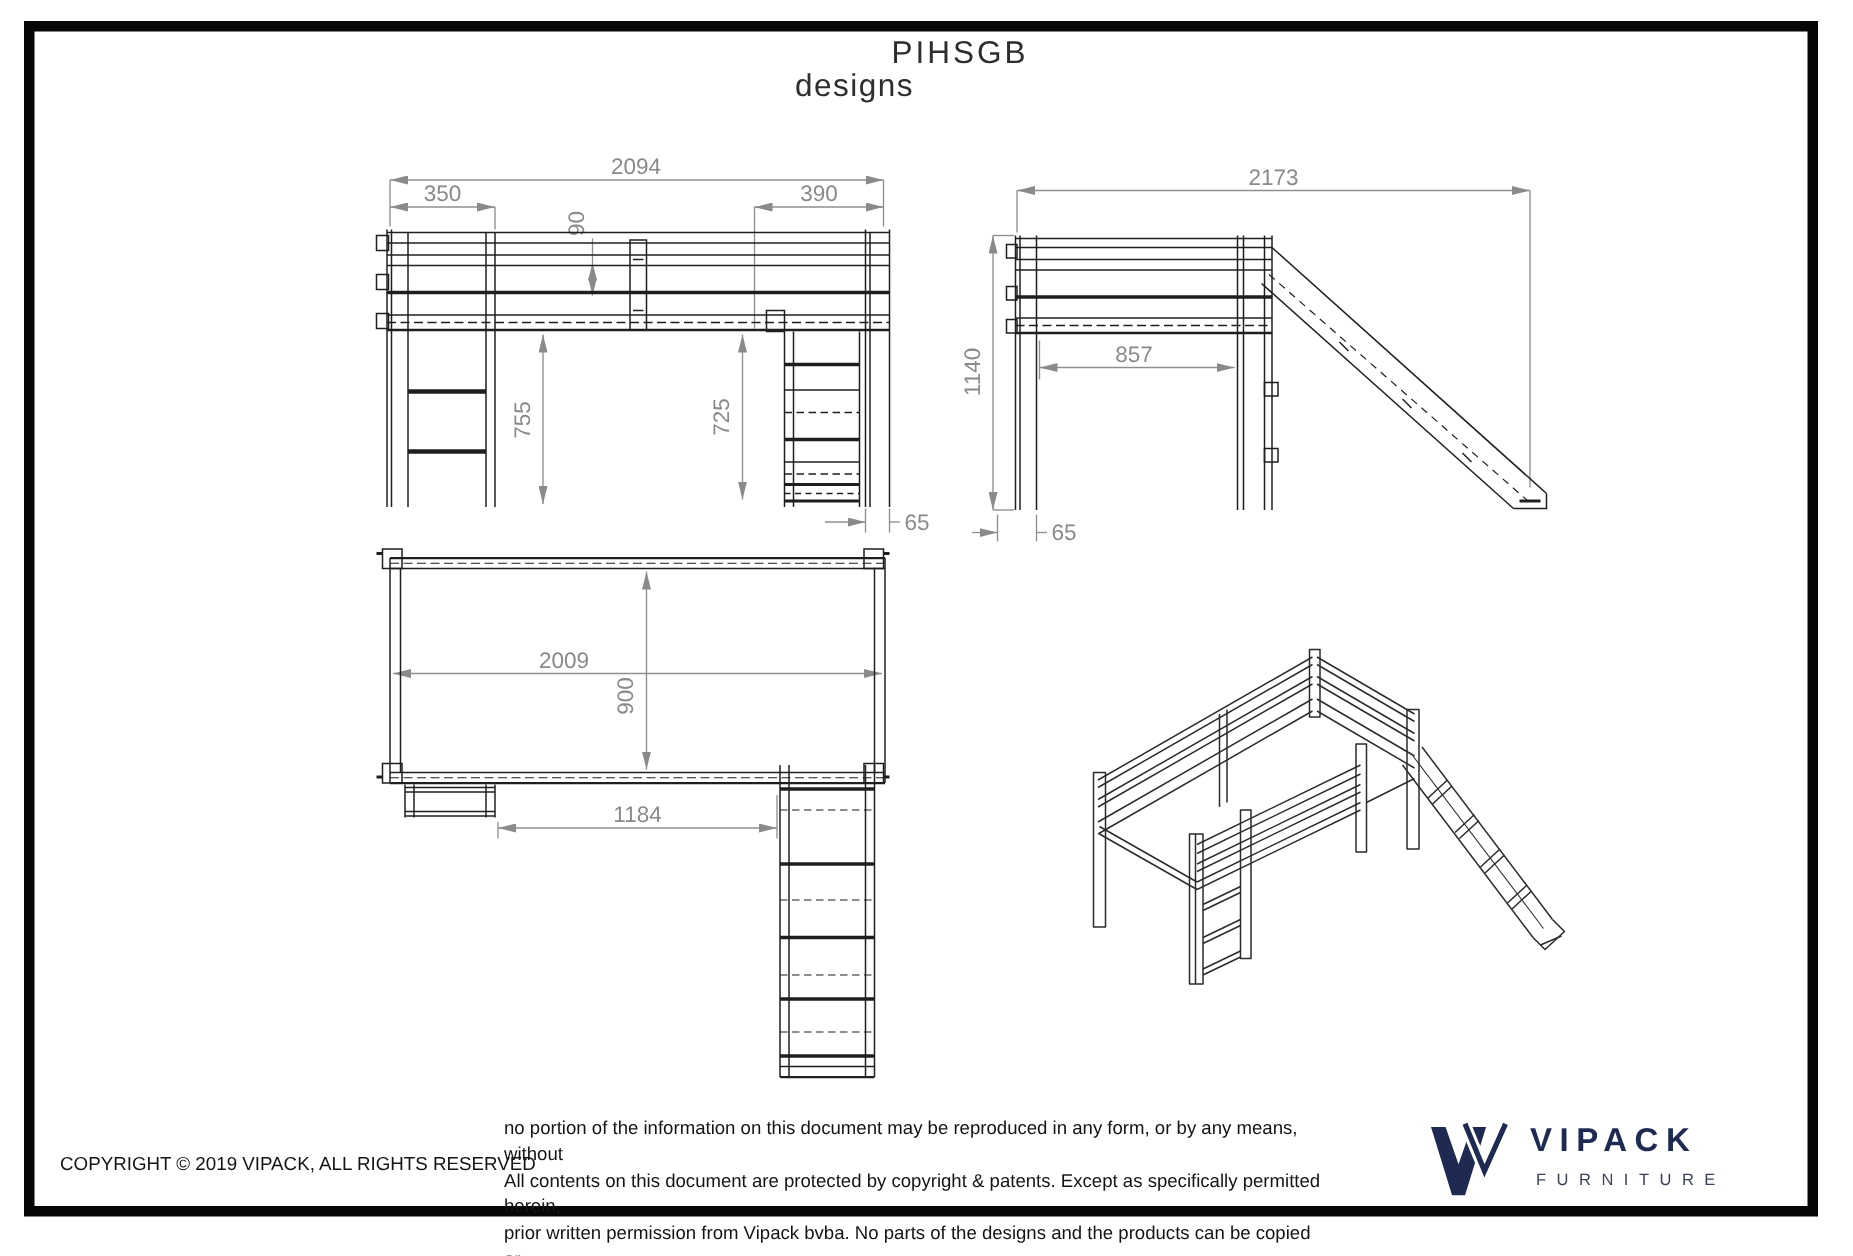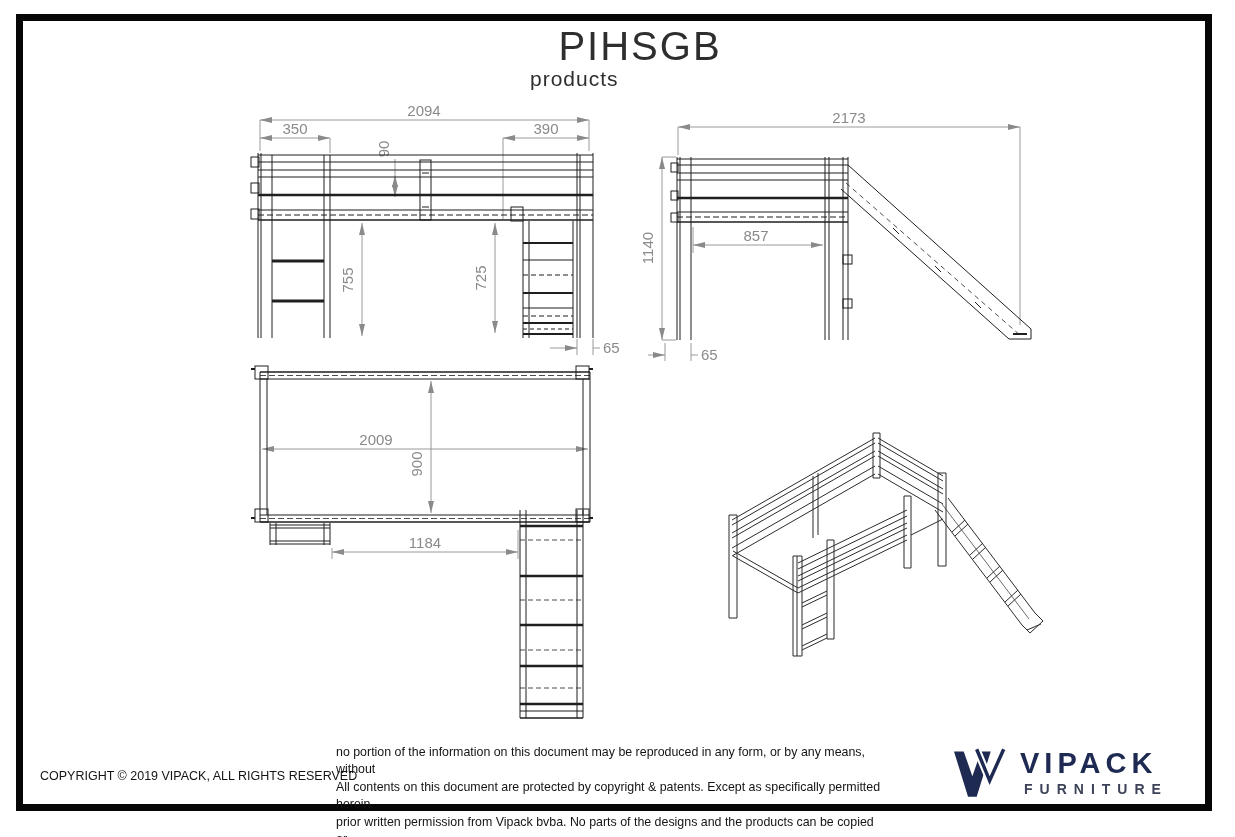--- a/index.html
+++ b/index.html
@@ -1,44 +1,44 @@
 <!DOCTYPE html>
 <html><head>
 <meta charset="utf-8">
 <style>
   html,body{margin:0;padding:0;background:#ffffff;}
   body{width:1235px;height:837px;position:relative;overflow:hidden;
        font-family:"Liberation Sans",sans-serif;}
   .frame{position:absolute;left:16px;top:14px;width:1196px;height:797px;
          border:7px solid #060606;box-sizing:border-box;background:#ffffff;}
   .titleblock{position:absolute;left:530px;top:24px;width:220px;color:#2e2e2e;}
-  .titleblock h1{margin:0;font-size:40px;font-weight:400;letter-spacing:2px;
+  .titleblock h1{margin:0;font-size:21px;font-weight:400;letter-spacing:2px;
                  text-align:center;color:#2e2e2e;}
   .titleblock .sub{font-size:21px;line-height:19px;letter-spacing:1px;color:#2e2e2e;}
   svg{position:absolute;overflow:visible;}
   svg text{font-family:"Liberation Sans",sans-serif;}
   .dt{fill:#8a8a8a;font-size:15px;}
   .legal{position:absolute;left:336px;top:744px;width:545px;font-size:12.4px;
          line-height:17.4px;color:#141414;}
   .copyright{position:absolute;left:40px;top:769px;font-size:12.5px;color:#141414;text-align:right;}
   .logo{position:absolute;left:948px;top:745px;width:232px;height:58px;}
   .logo .mark{position:absolute;left:6px;top:3px;}
-  .logo .brand{position:absolute;left:72px;top:2px;font-size:29px;font-weight:700;
+  .logo .brand{position:absolute;left:72px;top:2px;font-size:22px;font-weight:700;
                letter-spacing:5px;color:#1e2a52;}
-  .logo .tagline{position:absolute;left:76px;top:36px;font-size:14px;font-weight:700;
+  .logo .tagline{position:absolute;left:76px;top:36px;font-size:11px;font-weight:400;
                letter-spacing:7px;color:#3c4358;}
 </style>
 </head>
 <body>
 
 <div class="frame"></div>
 
 <div class="titleblock">
   <h1>PIHSGB</h1>
-  <div class="sub">products</div>
+  <div class="sub">designs</div>
 </div>
 
 <svg style="left:248px;top:103px" width="412" height="272" viewBox="0 0 412 272">
   <defs>
     <marker id="aF" viewBox="0 0 12 6" refX="12" refY="3" markerWidth="12" markerHeight="6" markerUnits="userSpaceOnUse" orient="auto-start-reverse">
       <path d="M0,0 L12,3 L0,6 Z" fill="#8a8a8a"></path>
     </marker>
   </defs>
   <g stroke="#8f8f8f" stroke-width="0.9" fill="none">
 

